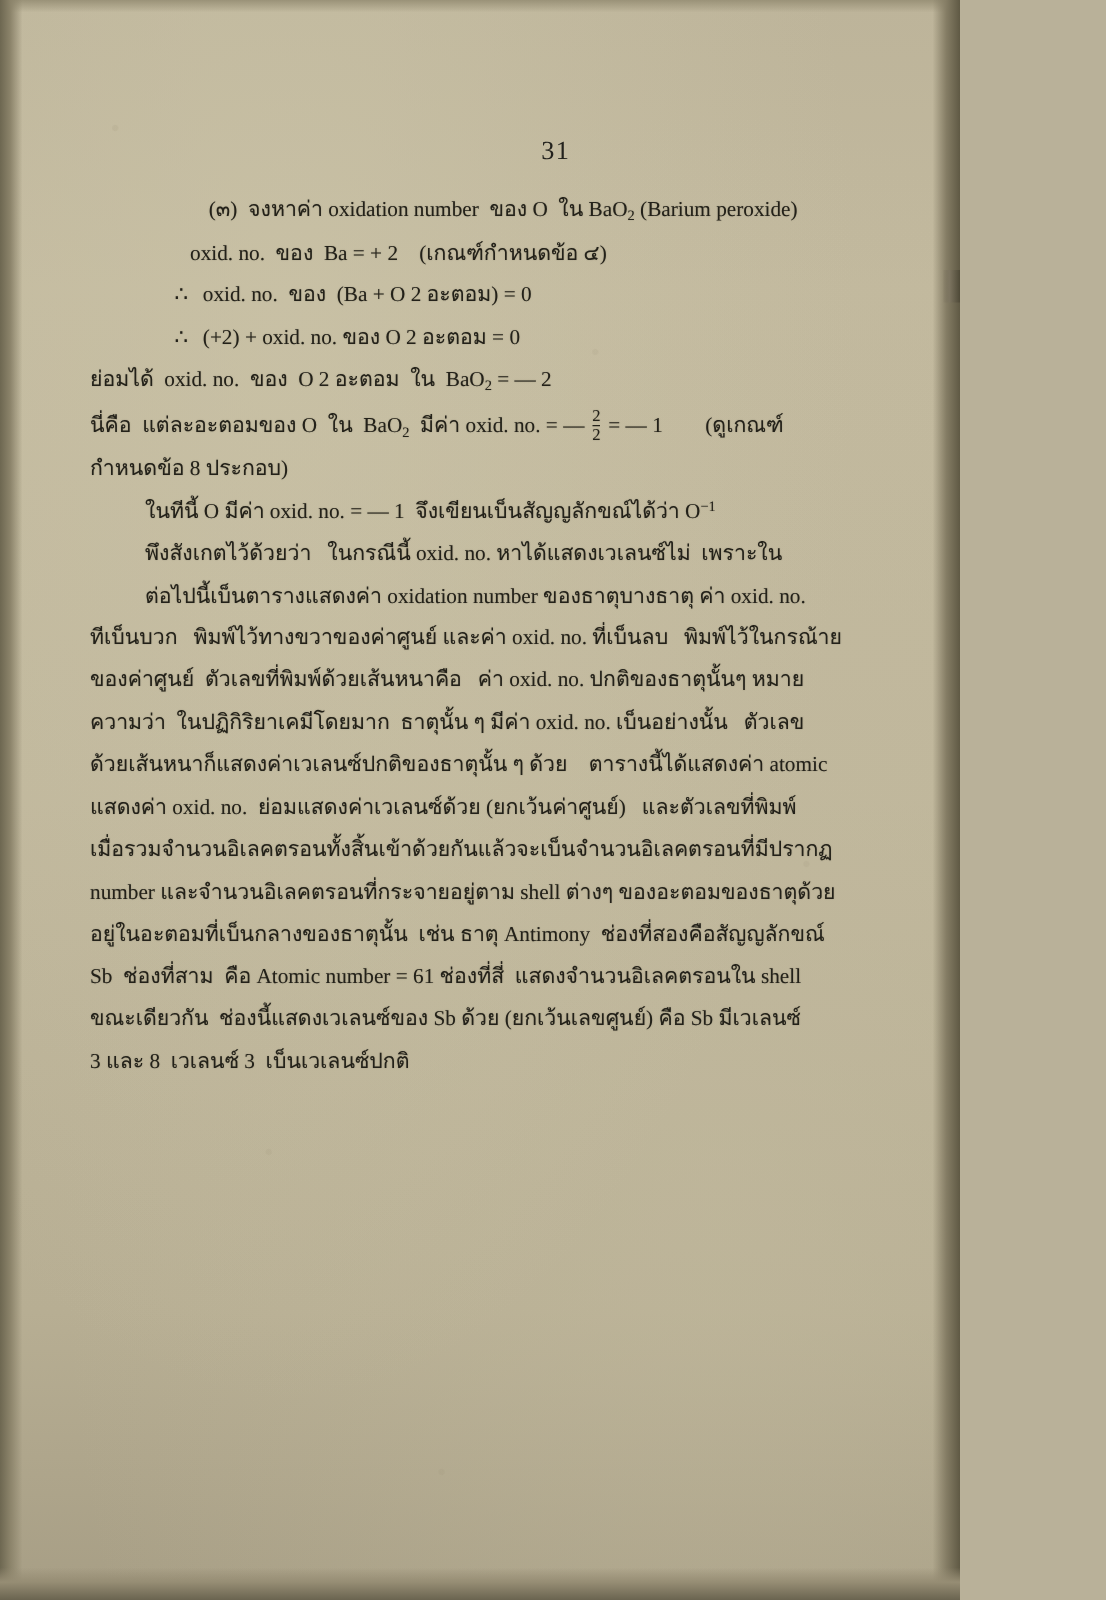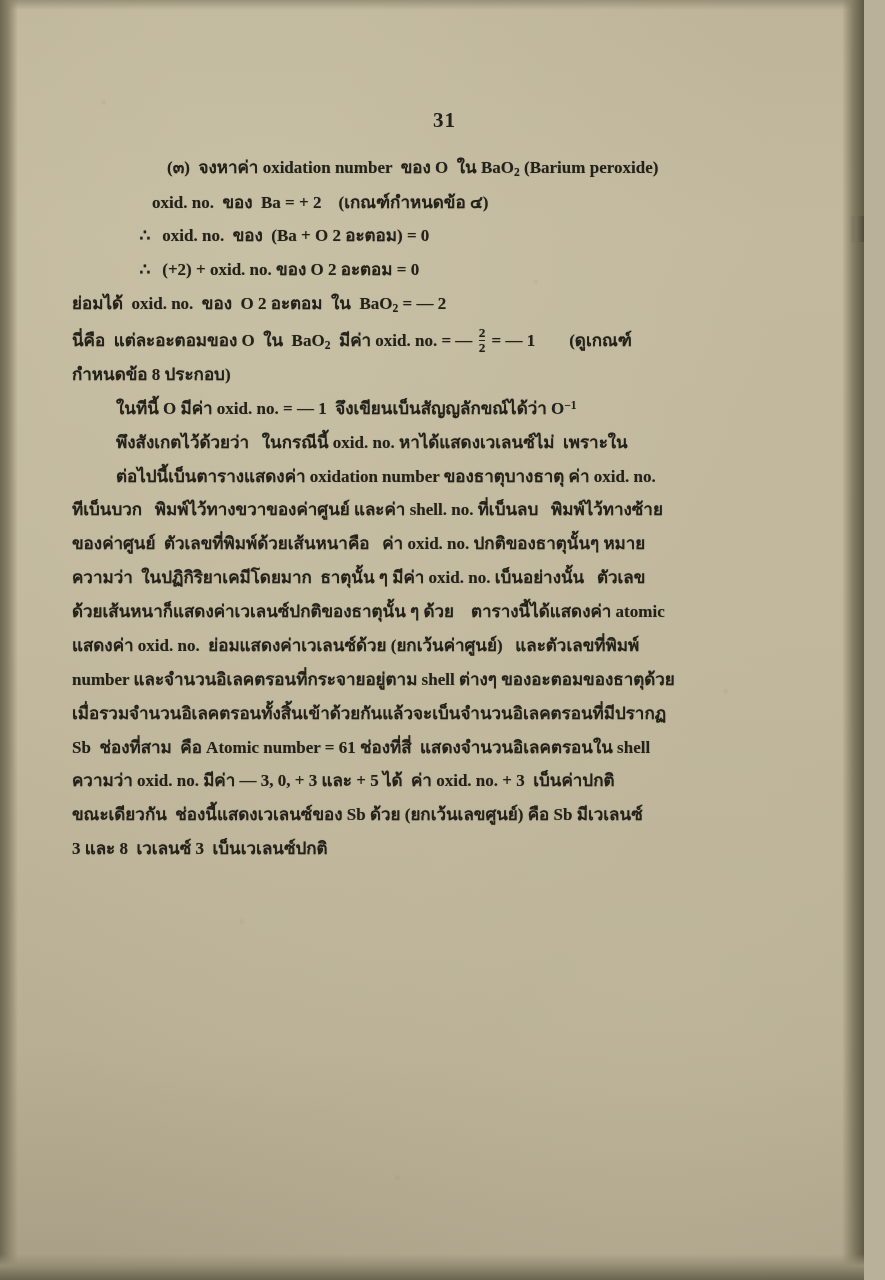--- a/index.html
+++ b/index.html
@@ -8,28 +8,27 @@
   }
   body {
     width: 885px;
     height: 1280px;
     background: #b9b199;
     font-family: "Liberation Serif", serif;
     overflow: hidden;
   }
   #page {
     position: relative;
-    width: 864px;
+    width: 768px;
     height: 1280px;
     background:
       radial-gradient(ellipse at 30% 20%, rgba(205,198,170,0.55), rgba(0,0,0,0) 60%),
       radial-gradient(ellipse at 75% 75%, rgba(196,188,160,0.45), rgba(0,0,0,0) 65%),
       linear-gradient(180deg, #bdb49a 0%, #c2b99e 18%, #bfb69b 50%, #b7ae93 82%, #a79e85 100%);
     box-sizing: border-box;
-    font-weight: bold;
   }
   
   #grain {
     position: absolute;
     inset: 0;
     pointer-events: none;
     background:
       radial-gradient(circle at 12% 8%, rgba(120,110,85,0.12) 0 2px, rgba(0,0,0,0) 3px),
       radial-gradient(circle at 62% 22%, rgba(120,110,85,0.10) 0 2px, rgba(0,0,0,0) 3px),
       radial-gradient(circle at 84% 54%, rgba(120,110,85,0.10) 0 2px, rgba(0,0,0,0) 3px),
@@ -143,27 +142,27 @@
         <p class="line justify indent-2">(๓)  จงหาค่า oxidation number  ของ O  ใน BaO<sub>2</sub> (Barium peroxide)</p>
         <p class="line justify indent-1">oxid. no.  ของ  Ba = + 2    (เกณฑ์กำหนดข้อ ๔)</p>
         <p class="line justify indent-3"><span class="therefore">∴</span> oxid. no.  ของ  (Ba + O 2 อะตอม) = 0</p>
         <p class="line justify indent-3"><span class="therefore">∴</span> (+2) + oxid. no. ของ O 2 อะตอม = 0</p>
         <p class="line justify">ย่อมได้  oxid. no.  ของ  O 2 อะตอม  ใน  BaO<sub>2</sub> = — 2</p>
         <p class="line justify">นี่คือ  แต่ละอะตอมของ O  ใน  BaO<sub>2</sub>  มีค่า oxid. no. = — <span class="frac"><span class="num">2</span><span class="den">2</span></span> = — 1        (ดูเกณฑ์</p>
         <p class="line justify">กำหนดข้อ 8 ประกอบ)</p>
         <p class="line justify indent-4">ในทีนี้ O มีค่า oxid. no. = — 1  จึงเขียนเบ็นสัญญลักขณ์ได้ว่า O<sup>−1</sup></p>
         <p class="line justify indent-4">พึงสังเกตไว้ด้วยว่า   ในกรณีนี้ oxid. no. หาได้แสดงเวเลนซ์ไม่  เพราะใน</p>
         <p class="line justify indent-4">ต่อไปนี้เบ็นตารางแสดงค่า oxidation number ของธาตุบางธาตุ ค่า oxid. no.</p>
-        <p class="line justify">ทีเบ็นบวก   พิมพ์ไว้ทางขวาของค่าศูนย์ และค่า shell. no. ที่เบ็นลบ   พิมพ์ไว้ทางซ้าย</p>
+        <p class="line justify">ทีเบ็นบวก   พิมพ์ไว้ทางขวาของค่าศูนย์ และค่า oxid. no. ที่เบ็นลบ   พิมพ์ไว้ในกรณ้าย</p>
         <p class="line justify">ของค่าศูนย์  ตัวเลขที่พิมพ์ด้วยเส้นหนาคือ   ค่า oxid. no. ปกติของธาตุนั้นๆ หมาย</p>
         <p class="line justify">ความว่า  ในปฏิกิริยาเคมีโดยมาก  ธาตุนั้น ๆ มีค่า oxid. no. เบ็นอย่างนั้น   ตัวเลข</p>
         <p class="line justify">ด้วยเส้นหนาก็แสดงค่าเวเลนซ์ปกติของธาตุนั้น ๆ ด้วย    ตารางนี้ได้แสดงค่า atomic</p>
         <p class="line justify">แสดงค่า oxid. no.  ย่อมแสดงค่าเวเลนซ์ด้วย (ยกเว้นค่าศูนย์)   และตัวเลขที่พิมพ์</p>
+        <p class="line justify">เมื่อรวมจำนวนอิเลคตรอนทั้งสิ้นเข้าด้วยกันแล้วจะเบ็นจำนวนอิเลคตรอนที่มีปรากฏ</p>
         <p class="line justify">number และจำนวนอิเลคตรอนที่กระจายอยู่ตาม shell ต่างๆ ของอะตอมของธาตุด้วย</p>
-        <p class="line justify">เมื่อรวมจำนวนอิเลคตรอนทั้งสิ้นเข้าด้วยกันแล้วจะเบ็นจำนวนอิเลคตรอนที่มีปรากฏ</p>
+        <p class="line justify">อยู่ในอะตอมที่เบ็นกลางของธาตุนั้น  เช่น ธาตุ Antimony  ช่องที่สองคือสัญญลักขณ์</p>
         <p class="line justify">Sb  ช่องที่สาม  คือ Atomic number = 61 ช่องที่สี่  แสดงจำนวนอิเลคตรอนใน shell</p>
-        <p class="line justify">ความว่า oxid. no. มีค่า — 3, 0, + 3 และ + 5 ได้  ค่า oxid. no. + 3  เบ็นค่าปกติ</p>
         <p class="line justify">ขณะเดียวกัน  ช่องนี้แสดงเวเลนซ์ของ Sb ด้วย (ยกเว้นเลขศูนย์) คือ Sb มีเวเลนซ์</p>
         <p class="line justify">3 และ 8  เวเลนซ์ 3  เบ็นเวเลนซ์ปกติ</p>
       </div>
   </div>
 
 </div>
 
 </body></html>

